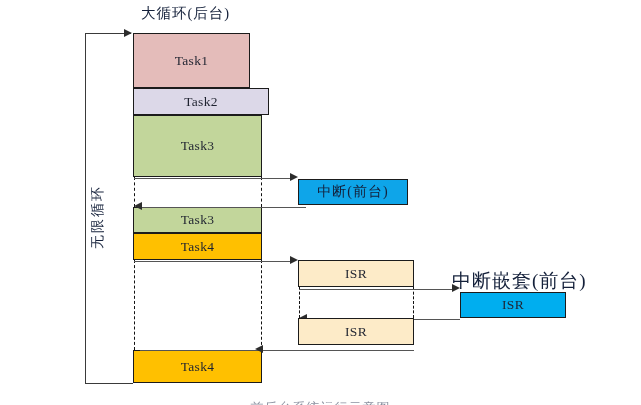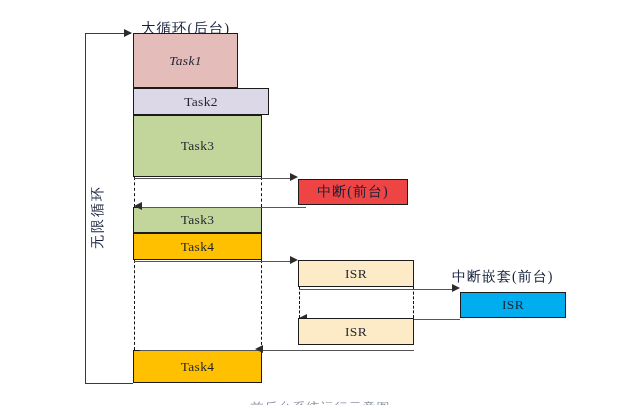--- a/index.html
+++ b/index.html
@@ -79,69 +79,69 @@
     overflow:hidden;
     height:6px;
     opacity:.55;
   }
 </style>
 </head>
 <body>
 
 <div id="stage">
 
-  <div class="label" style="left:141px;top:19px;">大循环(后台)</div>
+  <div class="label" style="left:141px;top:4px;">大循环(后台)</div>
 
   <div class="hline" style="left:85px;top:33px;width:46px;"></div>
   <div class="arr-r" style="left:124px;top:28.5px;"></div>
 
   <div class="vline" style="left:85px;top:33px;height:350px;"></div>
 
   <div class="hline" style="left:85px;top:383px;width:48px;"></div>
 
   <div class="vlabel" style="left:48px;top:208px;width:100px;text-align:center;">无限循环</div>
 
-  <div class="box" style="left:133px;top:33px;width:105px;height:55px;background:#E4BCBA;font-style:italic;">Task1</div>
+  <div class="box" style="left:133px;top:33px;width:117px;height:55px;background:#E4BCBA;">Task1</div>
 
   <div class="box" style="left:133px;top:88px;width:136px;height:27px;background:#DCD8E8;">Task2</div>
 
   <div class="box" style="left:133px;top:115px;width:129px;height:62px;background:#C2D69B;">Task3</div>
 
   <div class="box" style="left:133px;top:207px;width:129px;height:26px;background:#C2D69B;">Task3</div>
 
   <div class="box" style="left:133px;top:233px;width:129px;height:27px;background:#FFC000;">Task4</div>
 
   <div class="box" style="left:133px;top:350px;width:129px;height:33px;background:#FFC000;">Task4</div>
 
   <div class="vdash" style="left:134px;top:177px;height:30px;"></div>
   <div class="vdash" style="left:261px;top:177px;height:30px;"></div>
 
   <div class="vdash" style="left:134px;top:260px;height:90px;"></div>
   <div class="vdash" style="left:261px;top:260px;height:90px;"></div>
 
   <div class="hthin" style="left:134px;top:177.5px;width:160px;"></div>
   <div class="arr-r" style="left:290px;top:173px;"></div>
 
-  <div class="box cn" style="left:298px;top:179px;width:110px;height:26px;background:#ef4444;">中断(前台)</div>
+  <div class="box cn" style="left:298px;top:179px;width:110px;height:26px;background:#0ea5e9;">中断(前台)</div>
 
   <div class="hthin" style="left:140px;top:206.5px;width:166px;"></div>
   <div class="arr-l" style="left:134px;top:202px;"></div>
 
   <div class="hthin" style="left:134px;top:260.5px;width:160px;"></div>
   <div class="arr-r" style="left:290px;top:256px;"></div>
 
   <div class="box" style="left:298px;top:260px;width:116px;height:27px;background:#FDEBC8;">ISR</div>
 
   <div class="vdash" style="left:299px;top:287px;height:31px;"></div>
   <div class="vdash" style="left:413px;top:287px;height:31px;"></div>
 
   <div class="hthin" style="left:299px;top:288.5px;width:157px;"></div>
   <div class="arr-r" style="left:452px;top:284px;"></div>
 
-  <div class="label" style="left:452px;top:268px;font-size:14px;">中断嵌套(前台)</div>
+  <div class="label" style="left:452px;top:268px;font-size:19px;">中断嵌套(前台)</div>
 
   <div class="box" style="left:460px;top:292px;width:106px;height:26px;background:#00AEEF;">ISR</div>
 
   <div class="hthin" style="left:305px;top:318.5px;width:155px;"></div>
   <div class="arr-l" style="left:299px;top:314px;"></div>
 
   <div class="box" style="left:298px;top:318px;width:116px;height:27px;background:#FDEBC8;">ISR</div>
 
   <div class="hthin" style="left:140px;top:349.5px;width:274px;"></div>
   <div class="arr-l" style="left:255px;top:345px;"></div>

